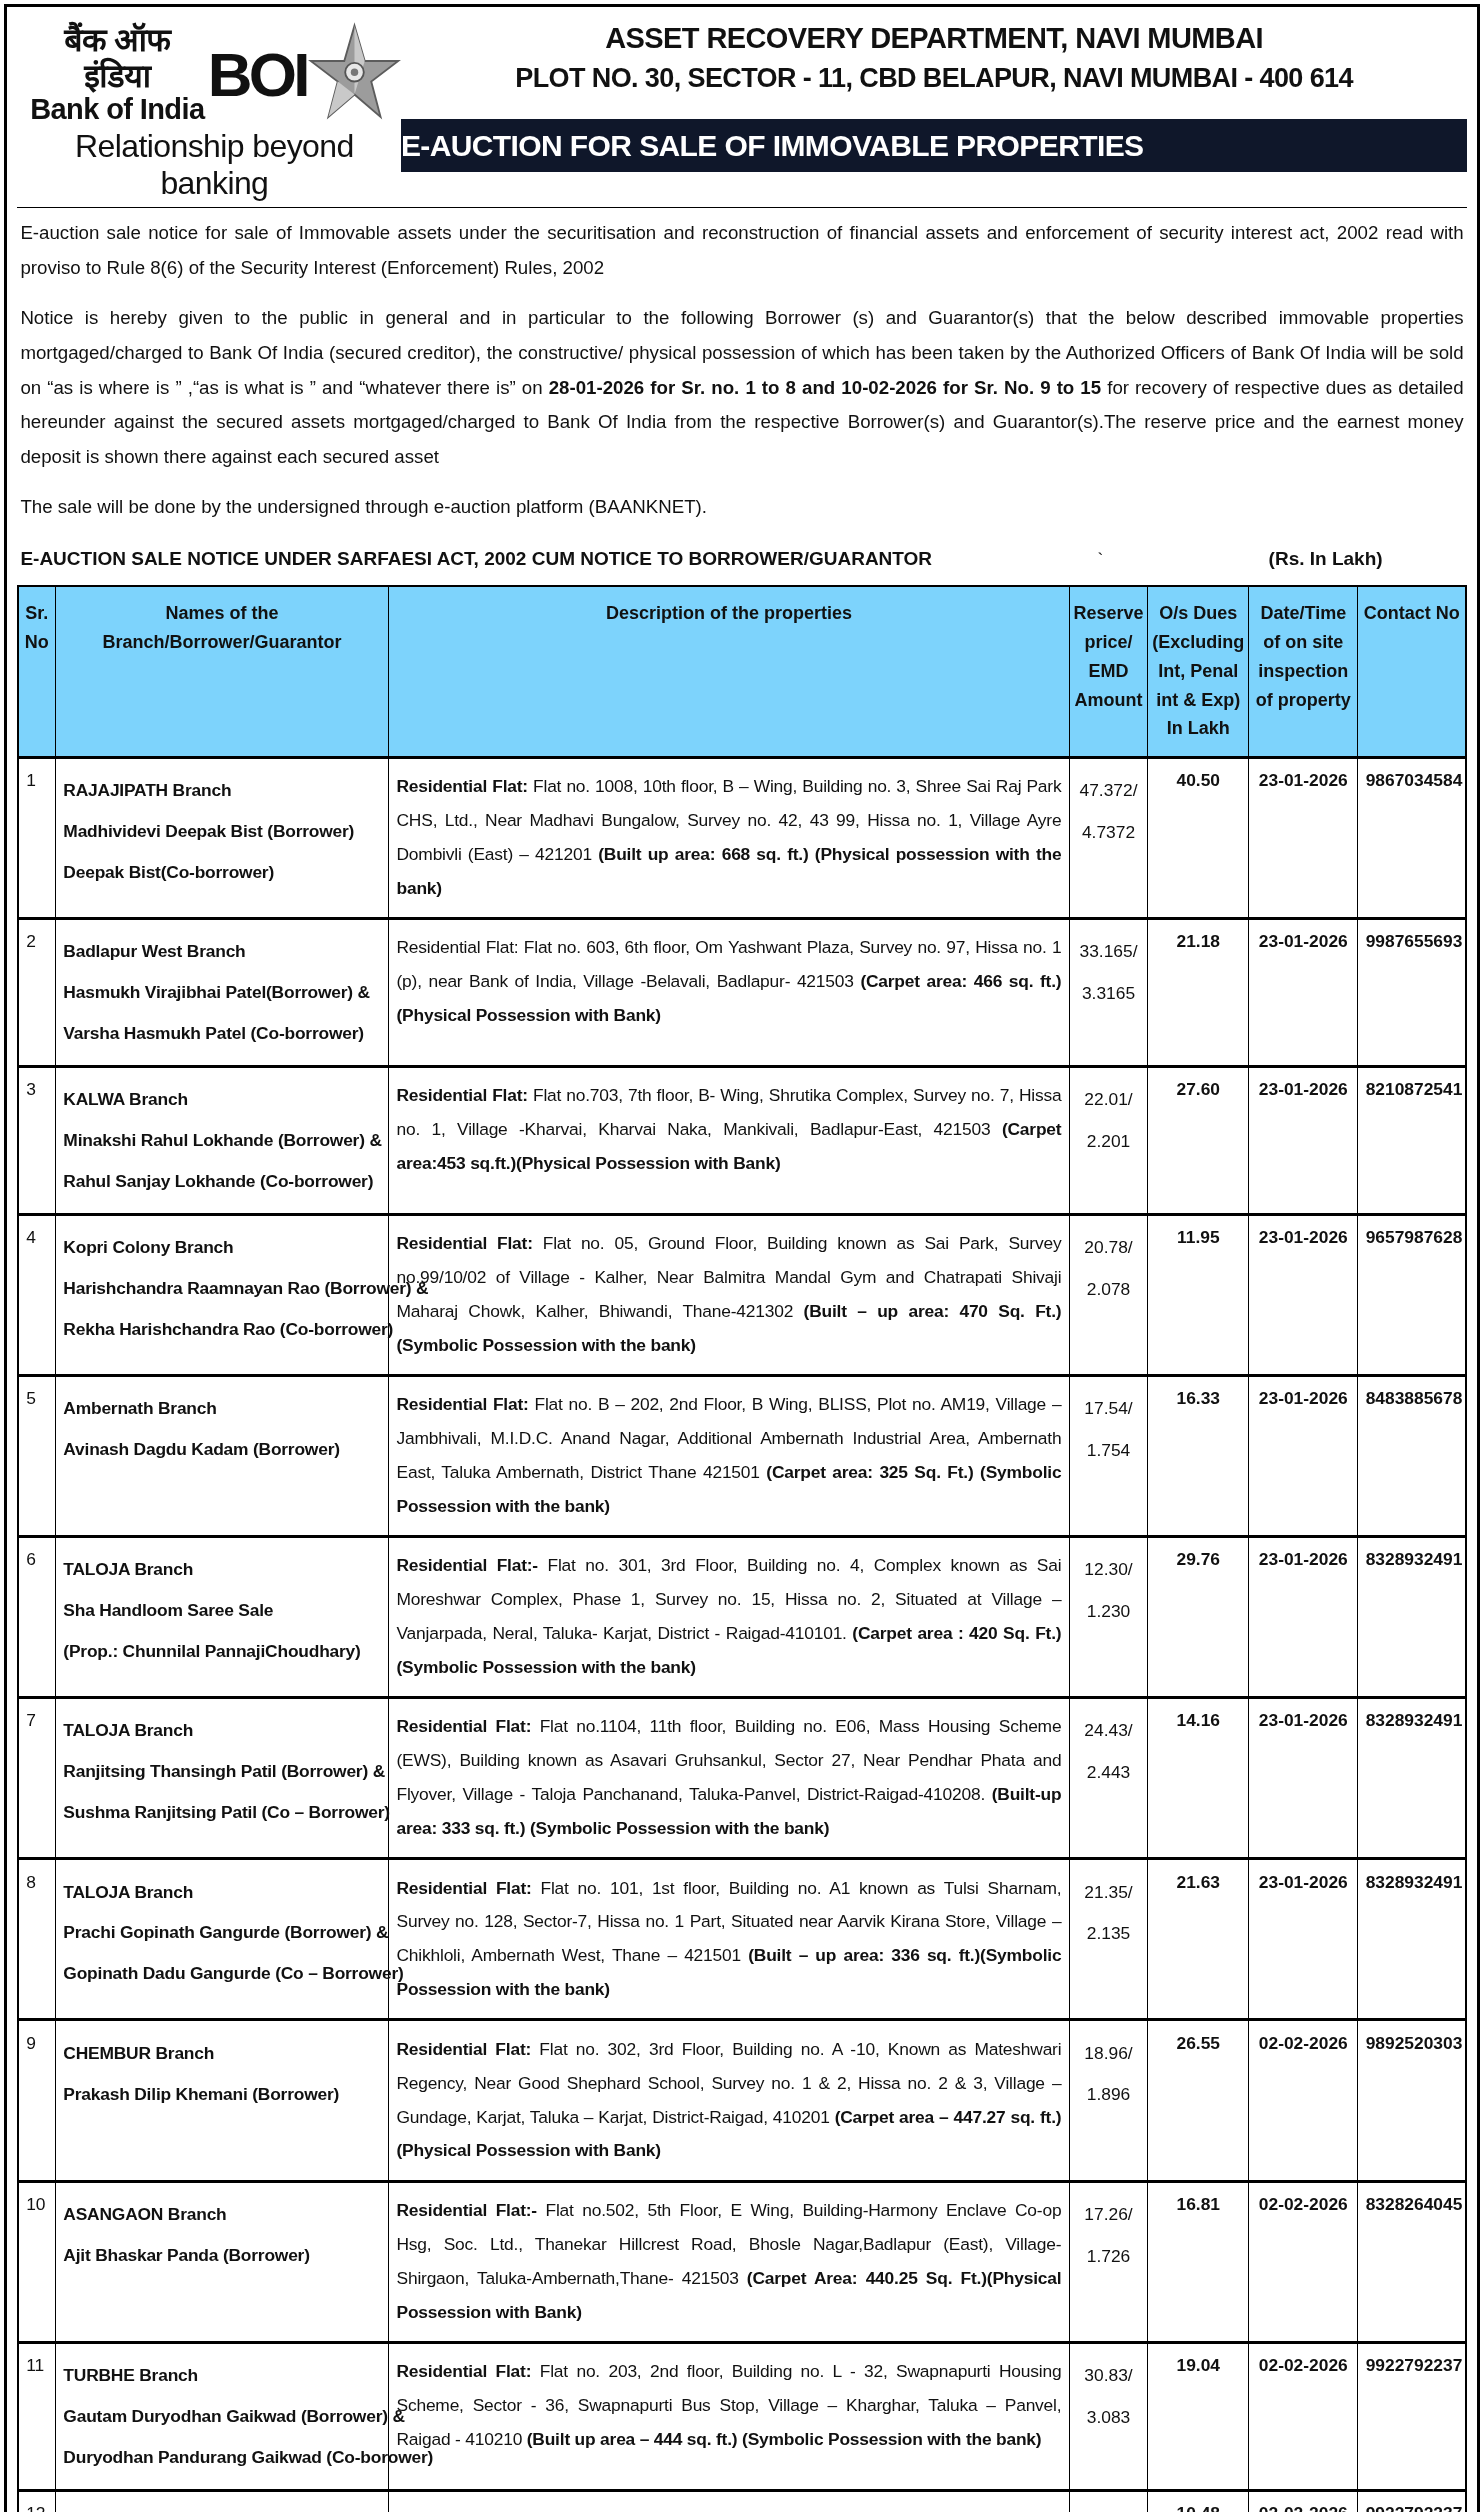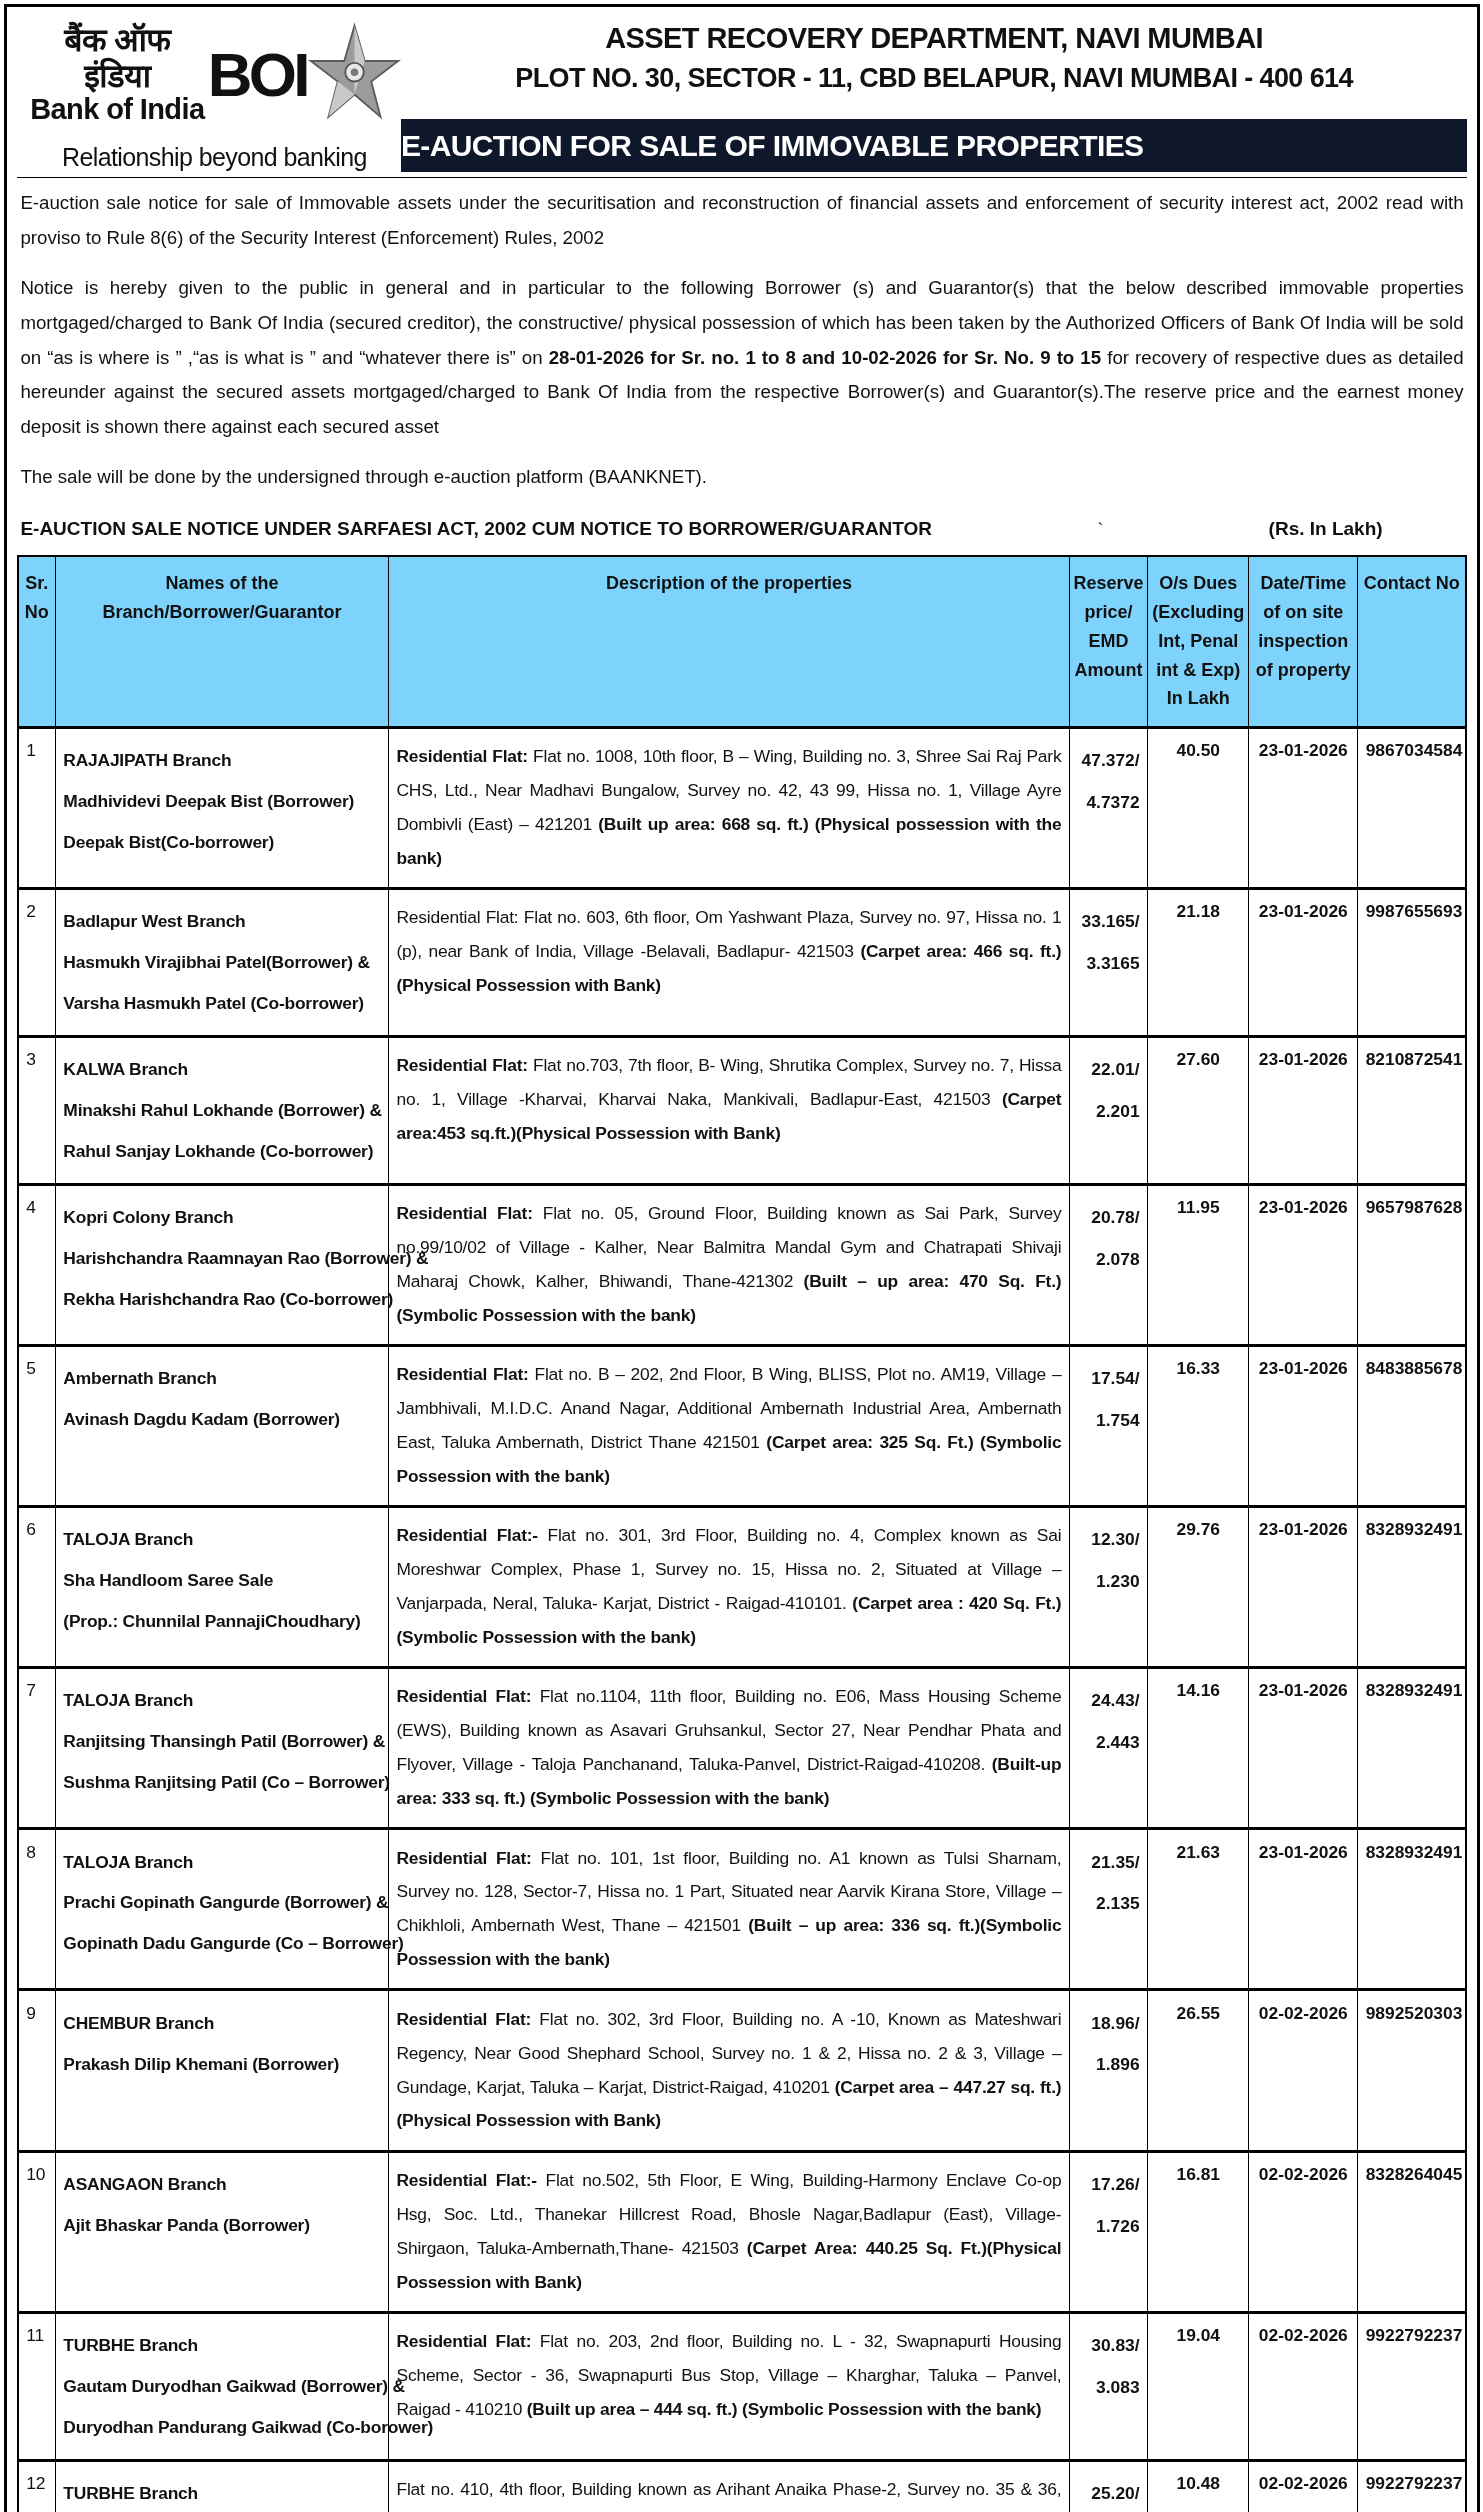--- a/index.html
+++ b/index.html
@@ -7,41 +7,41 @@
   .page{margin:3.7px;border:3.1px solid #000;min-height:2481px;background:#fff;box-sizing:border-box;padding:0 10px 8.7px 10px;}
   
   .header{display:flex;align-items:stretch;border-bottom:1.9px solid #000;padding:6.2px 0 0 0;}
   .logo-box{width:373px;flex:0 0 auto;padding:8.7px 0 5px 11.2px;}
   .logo-row{display:flex;align-items:center;gap:1px;}
   .logo-text{text-align:center;line-height:1.1;}
   .logo-hindi{font-size:32px;font-weight:bold;letter-spacing:-0.6px;}
   .logo-eng{font-size:29px;font-weight:bold;letter-spacing:-0.6px;}
   .logo-boi{font-size:62px;font-weight:900;letter-spacing:-3.7px;line-height:.9;}
   .logo-star{width:93px;height:106px;flex:0 0 auto;}
-  .logo-tagline{font-size:25px;margin-top:15px;text-align:center;letter-spacing:-0.6px;}
+  .logo-tagline{font-size:32px;margin-top:0;text-align:center;letter-spacing:-0.6px;}
   .head-right{flex:1;display:flex;flex-direction:column;justify-content:flex-start;padding-top:8.7px;}
   .dept-line1{font-size:29px;font-weight:bold;text-align:center;letter-spacing:-0.6px;}
   .dept-line2{font-size:27px;font-weight:bold;text-align:center;margin-top:8.7px;letter-spacing:-0.6px;}
   .banner{background:#0f172a;color:#fff;font-size:30px;font-weight:bold;text-align:left;margin-top:25px;padding:10px 0 8.7px 0;letter-spacing:-0.6px;}
   
   .intro{padding:8.7px 3.7px 0 3.7px;font-size:18.7px;line-height:1.85;text-align:justify;}
   .intro p{margin:0 0 16px 0;}
   .notice-row{display:flex;align-items:baseline;font-weight:bold;font-size:19px;margin:3.7px 0 8.7px 0;}
   .notice-head{flex:0 0 auto;}
   .stray-tick{flex:1;text-align:center;font-size:17.4px;font-weight:normal;}
   .rs-lakh{flex:0 0 auto;margin-right:81px;}
   
   table.props{width:100%;border-collapse:collapse;border:2.5px solid #000;table-layout:fixed;}
   table.props th{background:#7dd3fc;border:1.9px solid #000;border-bottom:3.7px solid #000;font-size:18px;font-weight:bold;padding:12.4px 3.7px;vertical-align:top;text-align:center;line-height:1.6;}
   table.props td{border-left:1.9px solid #000;border-right:1.9px solid #000;border-top:3.7px solid #000;vertical-align:top;padding:11.2px 7.5px;font-size:17.4px;}
   td.c-sr{text-align:left;padding-left:8.7px;}
   td.c-names{font-weight:bold;line-height:2.35;letter-spacing:-0.2px;}
   td.c-names div{white-space:nowrap;}
   td.c-desc{text-align:justify;line-height:1.95;letter-spacing:-0.2px;}
-  td.c-reserve{text-align:right;font-weight:bold;line-height:2.4;}
+  td.c-reserve{text-align:center;font-weight:normal;line-height:2.4;}
   td.c-dues{text-align:center;font-weight:bold;}
   td.c-date{text-align:center;font-weight:bold;white-space:nowrap;}
   td.c-contact{text-align:center;font-weight:bold;}
   b{font-weight:bold;}
 </style>
 </head>
 <body>
 
 <div class="page">
 

